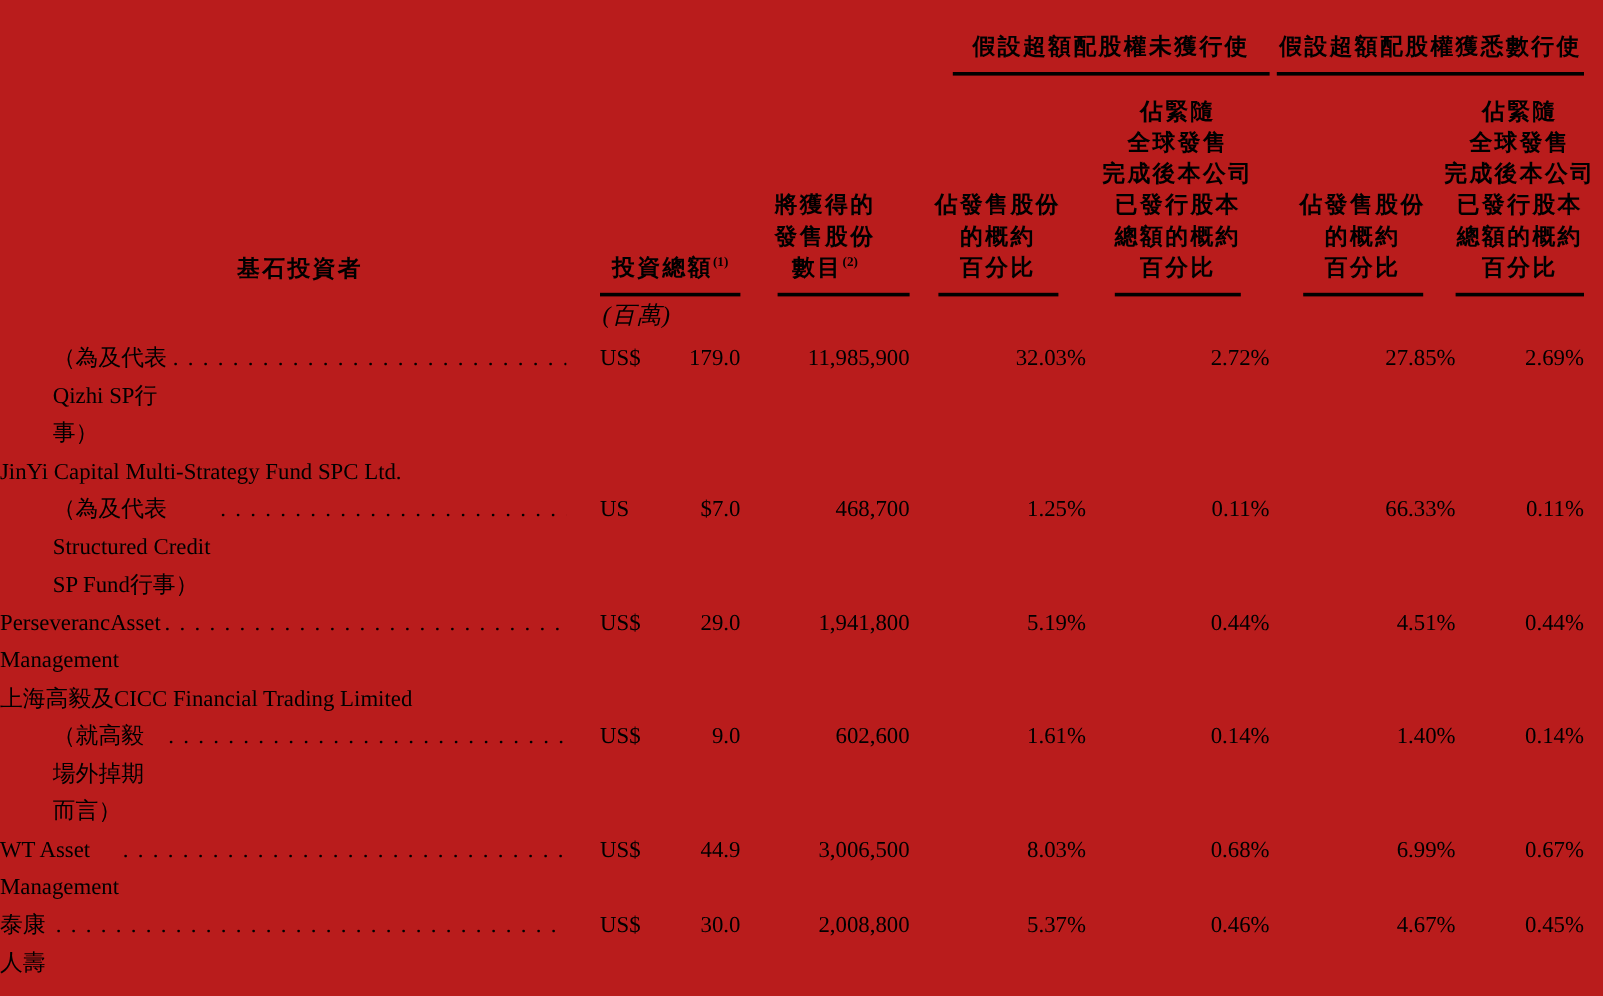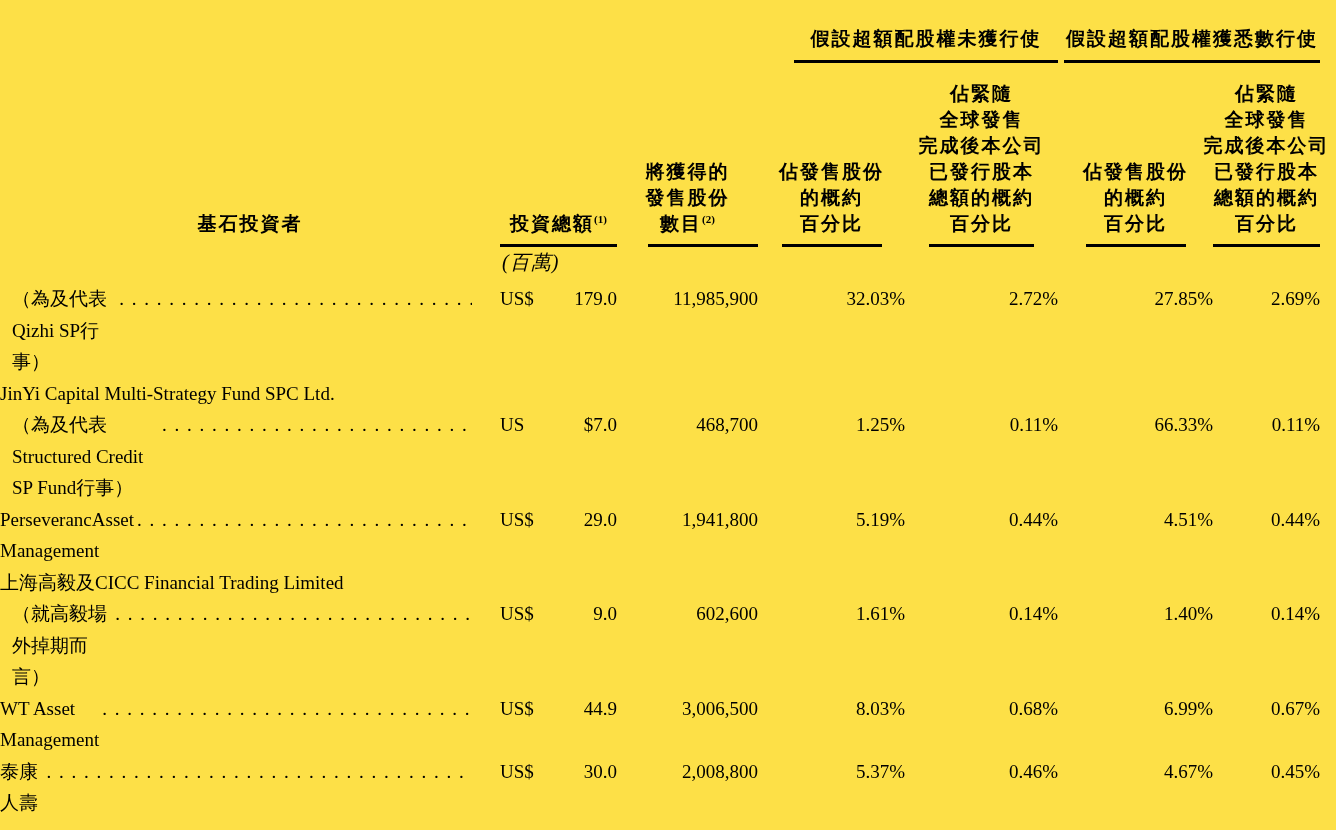--- a/index.html
+++ b/index.html
@@ -1,24 +1,24 @@
 <!DOCTYPE html>
 <html><head>
 <meta charset="utf-8">
 <style>
   html,body { margin:0; padding:0; background:#fff; }
   .page {
     width:1336px; height:830px; box-sizing:border-box;
-    background:#fde047; color:#000;
+    background:#b91c1c; color:#000;
     font-family:"Liberation Serif","DejaVu Serif",serif;
     font-size:19px; padding-top:26px; overflow:hidden; position:relative;
   }
   
   .c-name   { width:500px; box-sizing:border-box; display:flex; align-items:baseline; overflow:hidden; }
-  .c-name.ind { padding-left:12px;justify-content:flex-end; }
+  .c-name.ind { padding-left:44px;justify-content:flex-end; }
   .c-cur    { width:45px;  text-align:left;  }
   .c-amt    { width:72px;  text-align:right; }
   .c-shares { width:141px; text-align:right; }
   .c-p1     { width:147px; text-align:right; }
   .c-p2     { width:153px; text-align:right; }
   .c-p3     { width:155px; text-align:right; }
   .c-p4     { width:107px; text-align:right; }
   .c-inv    { width:117px; }
   
   .grp-row { display:flex; }

